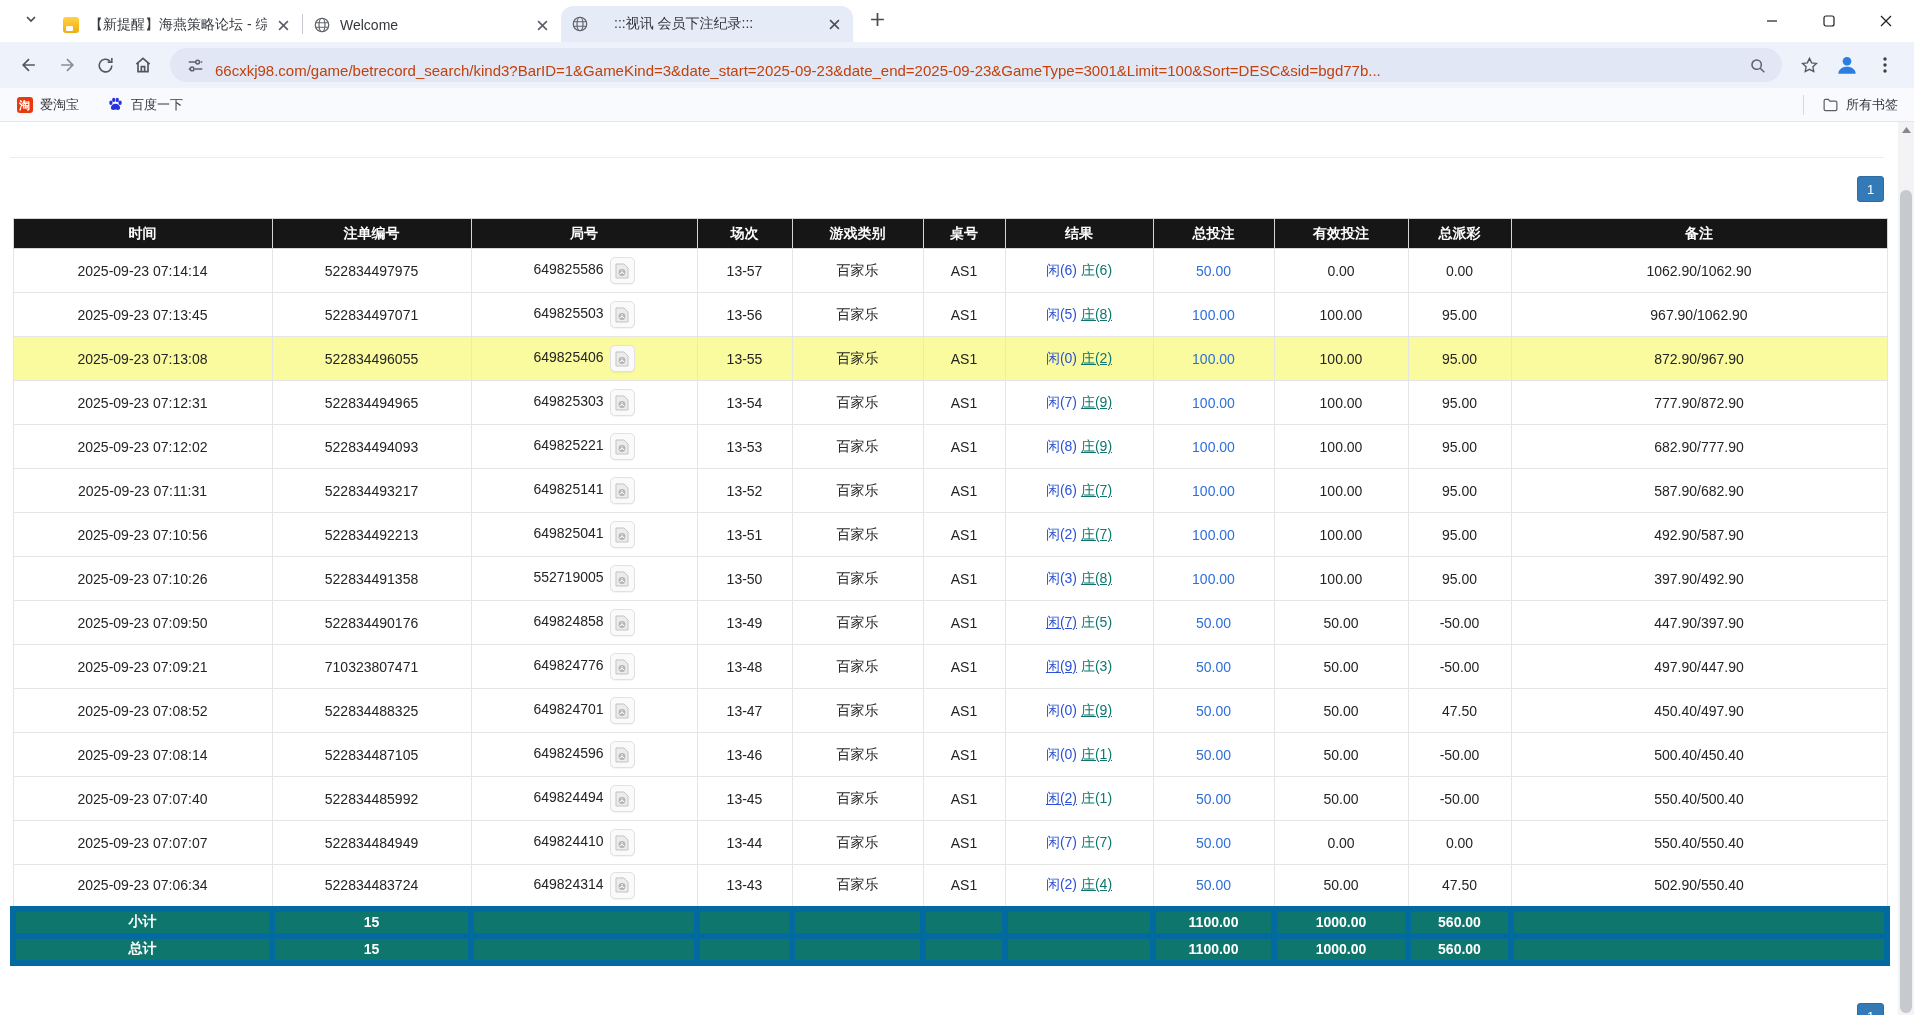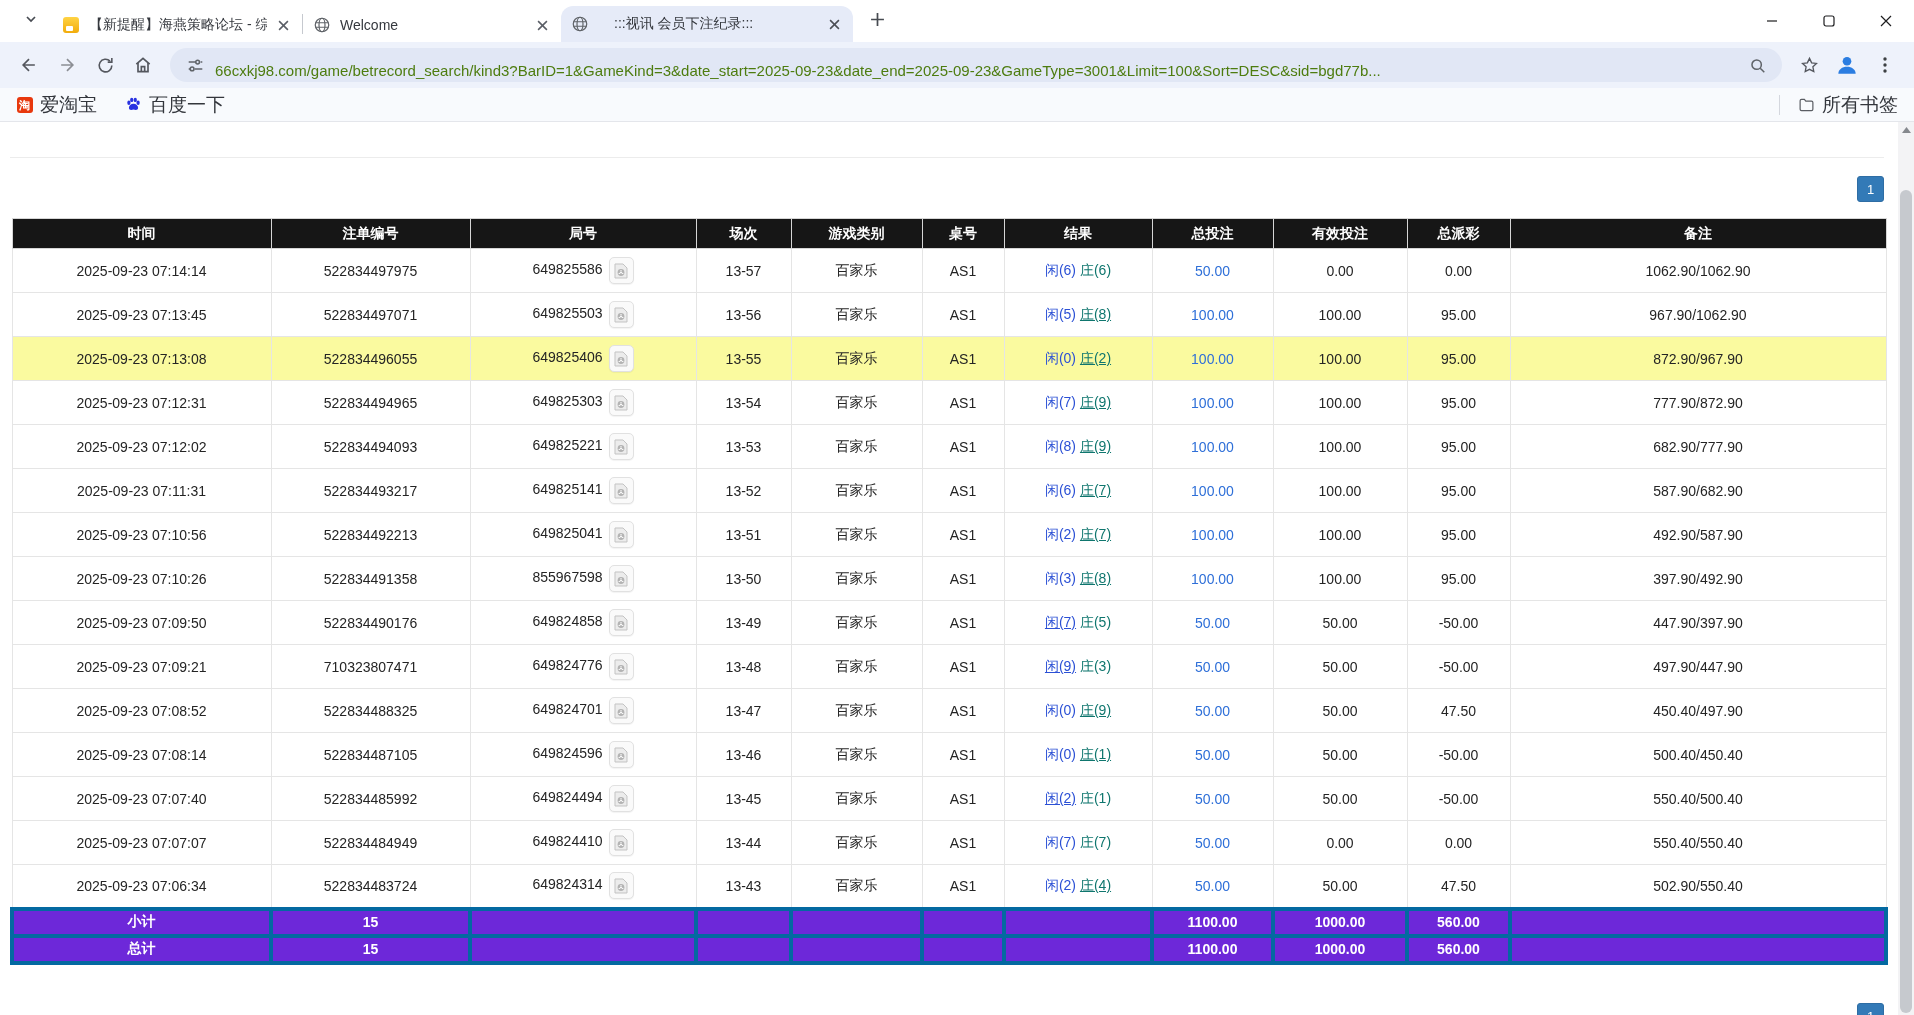--- a/index.html
+++ b/index.html
@@ -23,42 +23,42 @@
   .tab-title { font-size:14px; color:#35383e; white-space:nowrap; overflow:hidden; flex:1; }
   .tab-close { width:18px; height:18px; border-radius:50%; display:flex; align-items:center; justify-content:center; margin-left:7px; flex:none; cursor:pointer; }
   .new-tab { width:28px; height:28px; margin:0 0 7px 10px; display:flex; align-items:center; justify-content:center; border-radius:50%; cursor:pointer; }
   .win-controls { position:absolute; right:0; top:0; height:42px; display:flex; }
   .win-btn { width:57px; height:42px; display:flex; align-items:center; justify-content:center; cursor:pointer; }
   
   .toolbar { height:46px; background:#eef2fb; display:flex; align-items:center; padding:0 10px; }
   .nav-btn { width:34px; height:34px; display:flex; align-items:center; justify-content:center; border-radius:50%; margin:0 2px; flex:none; cursor:pointer; }
   .omnibox { flex:1; height:34px; background:#e1e7f5; border-radius:17px; display:flex; align-items:center; padding:0 13px; margin:0 8px; min-width:0; }
   .site-info { width:24px; height:24px; display:flex; align-items:center; justify-content:center; margin-right:8px; flex:none; cursor:pointer; }
-  .url-text { font-size:15px; color:#4d7c0f; white-space:nowrap; overflow:hidden; flex:1;margin-top:11px; }
+  .url-text { font-size:15px; color:#c2410c; white-space:nowrap; overflow:hidden; flex:1;margin-top:11px; }
   .zoom-btn { width:24px; height:24px; display:flex; align-items:center; justify-content:center; margin-left:8px; flex:none; cursor:pointer; }
   .avatar { width:30px; height:30px; border-radius:50%; display:flex; align-items:center; justify-content:center; margin:0 4px; cursor:pointer; }
   
   .bookmarks { height:34px; background:#f8fafd; display:flex; align-items:center; padding:0 16px; border-bottom:1px solid #e4e6eb; }
   .bm { display:flex; align-items:center; margin-right:28px; cursor:pointer; }
-  .bm-label { font-size:19px; color:#33363c; }
+  .bm-label { font-size:13px; color:#33363c; }
   .bm-ico { width:17px; height:17px; margin-right:7px; flex:none; display:flex; align-items:center; justify-content:center; }
   .taobao-ico { width:16px; height:16px; background:#e8380d; border-radius:3px; color:#fff; font-size:11px; line-height:16px; text-align:center; font-weight:bold; }
   .bm-right { margin-left:auto; display:flex; align-items:center; }
   .bm-divider { width:1px; height:20px; background:#d4d7de; margin-right:18px; }
   
   .page { position:relative; height:893px; background:#fff; overflow:hidden; }
   .top-rule { position:absolute; left:10px; right:30px; top:35px; border-top:1px solid #ececec; }
   .pg-btn { position:absolute; width:27px; height:26px; background:#337ab7; border:1px solid #2e6da4; border-radius:3px; color:#fff; font-size:13px; display:flex; align-items:center; justify-content:center; cursor:pointer; }
   .pg-top { right:30px; top:54px; }
   .pg-bottom { right:30px; top:881px; }
   table.bets { position:absolute; left:10px; top:96px; border-collapse:collapse; table-layout:fixed; }
   table.bets th { background:#161616; color:#fff; font-size:14px; font-weight:bold; height:30px; padding:0; border:1px solid #d6d6d6; }
   table.bets td { height:44px; font-size:14px; color:#242424; text-align:center; border:1px solid #e5e5e5; padding:0 4px; background:#fff; white-space:nowrap; }
   tr.hl td { background:#fafa9f; }
-  tr.summary td { background:#6d28d9; color:#fff; font-weight:bold; height:27px; border:4px solid #0369a1;margin-top:40px; }
+  tr.summary td { background:#0f766e; color:#fff; font-weight:bold; height:27px; border:6px solid #0369a1;margin-top:40px; }
   .res-player { color:#2b50d5;text-align:right; }
   .res-banker { color:#0f766e; }
   .win { text-decoration:underline;margin-top:28px; }
   .bet-link { color:#2e6fd8; cursor:pointer; }
   td.neg { color:#ff0000; }
   .vid-btn { display:inline-flex; width:25px; height:27px; background:#fafafa; border:1px solid #e1e1e1; border-radius:5px; align-items:center; justify-content:center; margin-left:6px; vertical-align:middle; cursor:pointer; box-shadow:0 1px 1px rgba(0,0,0,.05); }
   
   .scrollbar { position:fixed; right:0; top:122px; bottom:0; width:16px; background:#f3f3f5; }
   .sb-arrow { height:16px; display:flex; align-items:center; justify-content:center; cursor:pointer; }
   .sb-thumb { position:absolute; left:2px; right:2px; top:68px; bottom:2px; background:#c6c9ce; border-radius:8px; cursor:pointer; }
@@ -420,21 +420,21 @@
           <td>AS1</td>
           <td><span class="res-player">闲(2)</span> <span class="res-banker win">庄(7)</span></td>
           <td><span class="bet-link">100.00</span></td>
           <td>100.00</td>
           <td>95.00</td>
           <td>492.90/587.90</td>
         </tr>
         <tr>
           <td>2025-09-23 07:10:26</td>
           <td>522834491358</td>
-          <td><span>855967598</span><span class="vid-btn">
+          <td><span>552719005</span><span class="vid-btn">
               <svg width="14" height="16" viewBox="0 0 14 16">
                 <path d="M1 1h8l4 4v10H1z" fill="#ececec" stroke="#c3c3c3"></path>
                 <circle cx="7" cy="9.5" r="3.4" fill="#b3b3b3"></circle>
                 <circle cx="7" cy="9.5" r="1" fill="#fff"></circle>
                 <circle cx="7" cy="7.6" r=".7" fill="#fff"></circle>
                 <circle cx="5.3" cy="10.4" r=".7" fill="#fff"></circle>
                 <circle cx="8.7" cy="10.4" r=".7" fill="#fff"></circle>
               </svg>
             </span></td>
           <td>13-50</td>

